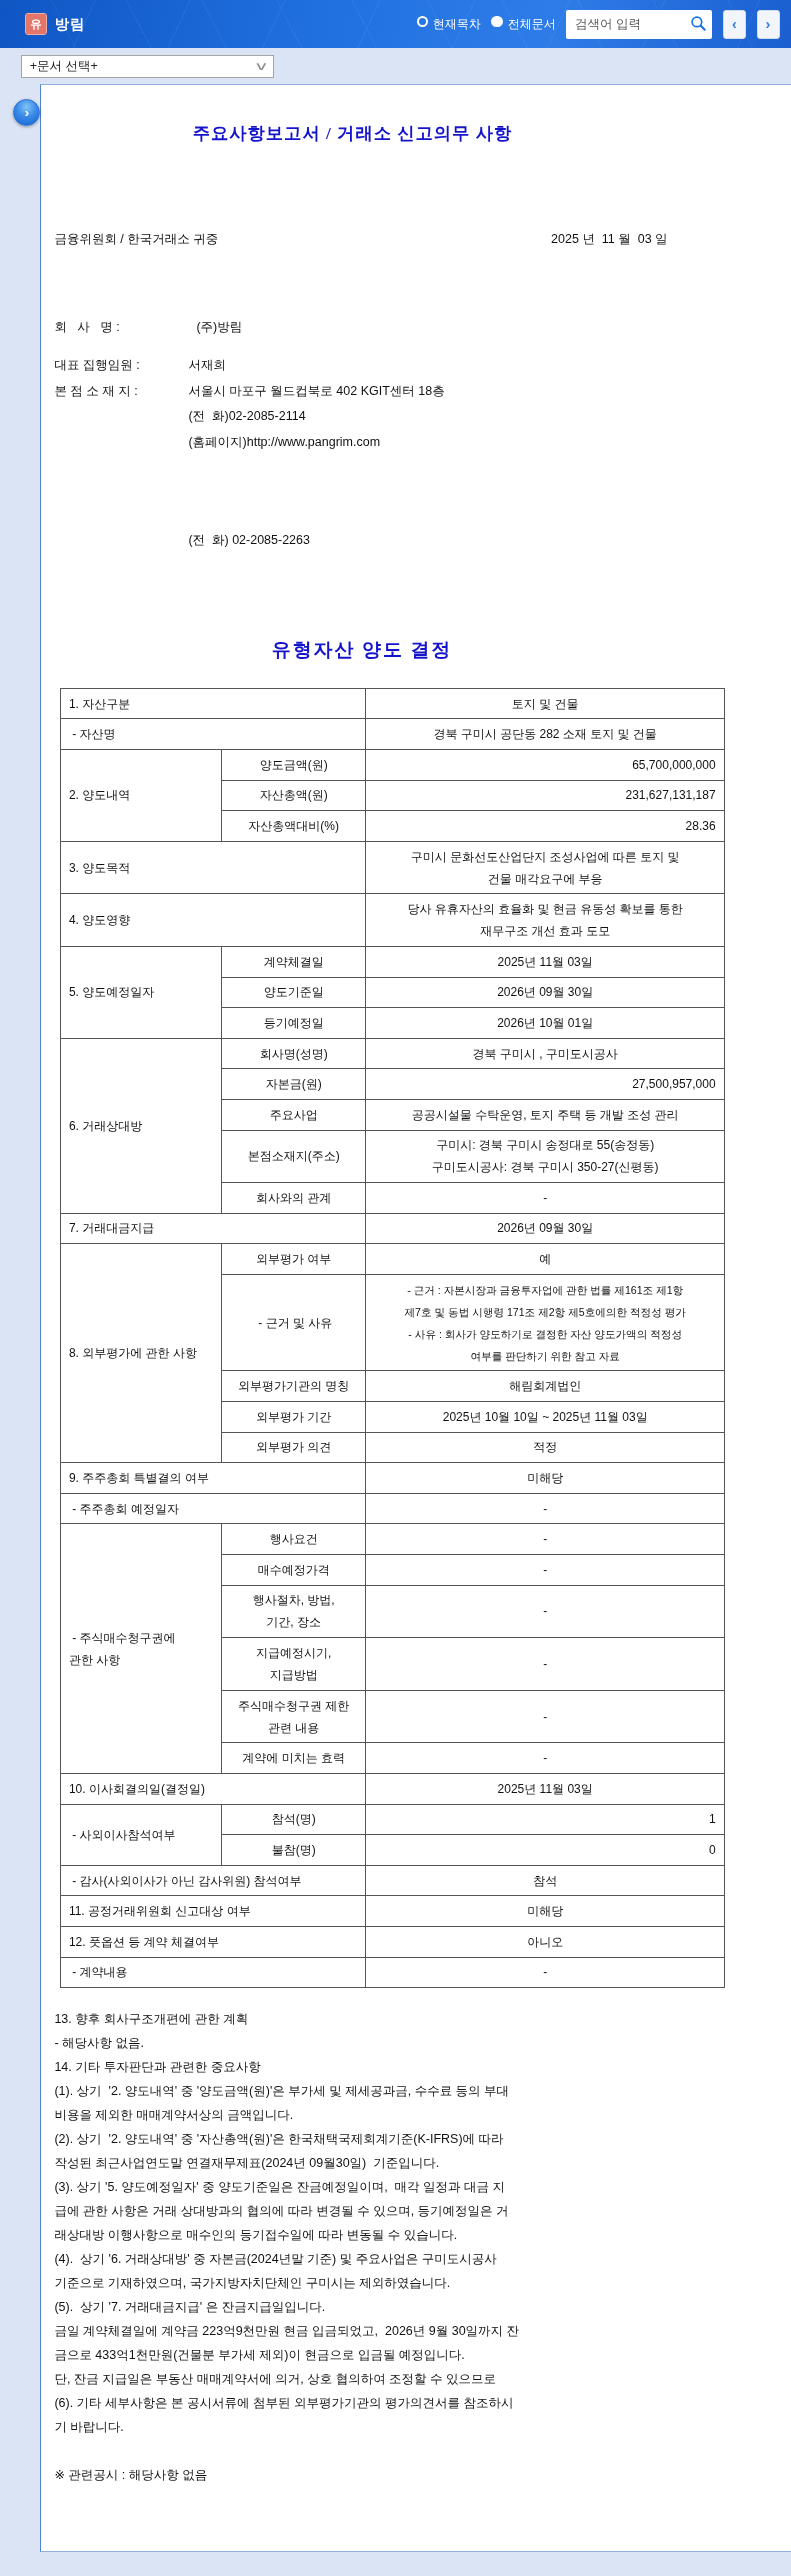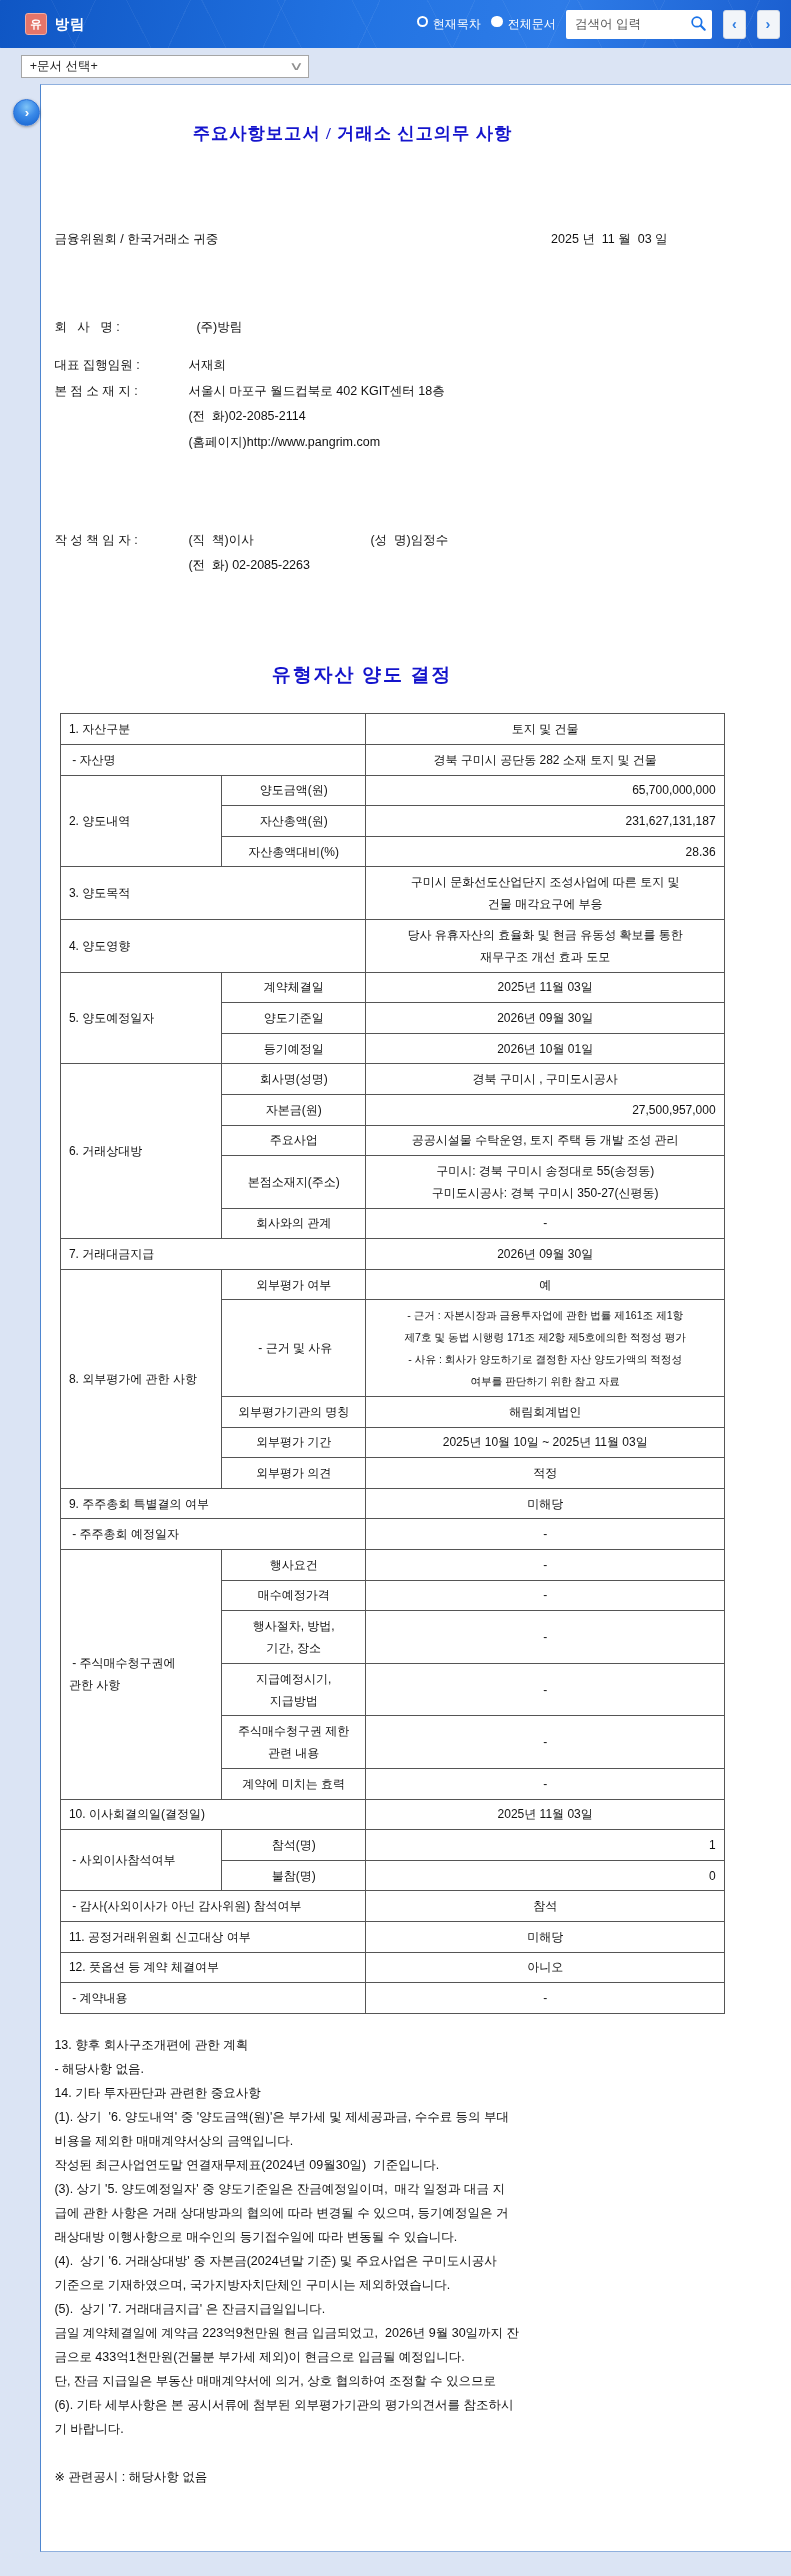--- a/index.html
+++ b/index.html
@@ -20,21 +20,21 @@
   .rb.ring{border:2.4px solid #fff;background:transparent;}
   .rb.solid{background:#fff;border:2.4px solid #fff;}
   .searchbox{position:relative;width:146px;height:29px;background:#fff;border-radius:1.9px;}
   .searchbox input{width:100%;height:100%;border:none;outline:none;padding:0 27px 0 8.6px;box-sizing:border-box;font-size:12.5px;color:#333;background:transparent;font-family:inherit;}
   .searchbox input::placeholder{color:#555;}
   .searchbox svg{position:absolute;right:4.8px;top:5.8px;}
   .navbtn{width:23px;height:29px;border:1px solid #d4dce8;background:#f2f5f9;border-radius:2.9px;color:#2f7de1;font-size:14.4px;font-weight:bold;padding:0;cursor:pointer;font-family:inherit;line-height:1;}
 
   
   .toolbar{height:36px;display:flex;align-items:center;padding-left:21px;}
-  .doc-select{width:288px;height:23px;background:#fff;border:1px solid #a6a6a6;display:flex;align-items:center;justify-content:space-between;padding:0 7.7px;box-sizing:border-box;font-size:12.5px;color:#222;cursor:pointer;}
+  .doc-select{width:253px;height:23px;background:#fff;border:1px solid #a6a6a6;display:flex;align-items:center;justify-content:space-between;padding:0 7.7px;box-sizing:border-box;font-size:12.5px;color:#222;cursor:pointer;}
   .doc-select .chev{color:#909090;font-size:11.5px;transform:scaleX(1.8);}
 
   
   .workspace{position:relative;padding-left:40px;}
   .side-nav{position:absolute;left:13.4px;top:15.4px;width:27px;height:27px;border-radius:50%;border:1px solid #2a6fd4;background:radial-gradient(circle at 50% 28%,#7fc4f7 0%,#3b8ae8 45%,#1261cf 100%);color:#fff;font-size:13.4px;font-weight:bold;z-index:5;cursor:pointer;padding:0;box-shadow:0 1px 2.9px rgba(0,0,0,.35);}
   .page{position:relative;width:752px;min-height:2468px;background:#fff;border:1px solid #8fb0de;border-left:1.9px solid #4e86d0;box-sizing:border-box;z-index:1;}
   .inner{padding:0 15.4px 19px 13.4px;}
 
   .doc-title{margin:36px 0 0;padding-right:125px;text-align:center;font-family:"Liberation Serif","DejaVu Serif",serif;font-size:17.3px;font-weight:bold;color:#1414cc;letter-spacing:1px;}
   .addr-row{display:flex;margin-top:86px;font-size:12.5px;color:#111;white-space:pre-wrap;}
@@ -113,21 +113,20 @@
 
         <div class="company-info" id="company-info">
             <div class="info-row gap"><span class="lbl">회   사   명 :</span><span>(주)방림</span></div>
             <div class="info-row"><span class="lbl">대표 집행임원 :</span><span>서재희</span></div>
             <div class="info-row"><span class="lbl">본 점 소 재 지 :</span><span>서울시 마포구 월드컵북로 402 KGIT센터 18층</span></div>
             <div class="info-row"><span class="lbl"></span><span>(전  화)02-2085-2114</span></div>
             <div class="info-row"><span class="lbl"></span><span>(홈페이지)http://www.pangrim.com</span></div>
           </div>
 
         <div class="writer-info" id="writer-info">
-            <div class="info-row"><span class="lbl">작 성 책 임 자 :</span><span class="v1">(직  책)이사</span><span>(성  명)임정수</span></div>
             <div class="info-row"><span class="lbl"></span><span class="v1">(전  화) 02-2085-2263</span><span></span></div>
           </div>
 
         <h2 class="section-title">유형자산 양도 결정</h2>
 
         <table class="disclosure">
           <colgroup>
               <col style="width:161px">
               <col style="width:144px">
               <col style="width:359px">
@@ -293,22 +292,23 @@
                 <td class="c1" colspan="2"> - 계약내용</td>
                 <td class="c3 ac">-</td>
               </tr>
             </tbody>
         </table>
 
         <div class="footer-notes" id="footer-notes">
             <div class="fline">13. 향후 회사구조개편에 관한 계획</div>
             <div class="fline">- 해당사항 없음.</div>
             <div class="fline">14. 기타 투자판단과 관련한 중요사항</div>
-            <div class="fline">(1). 상기  '6. 양도내역' 중 '양도금액(원)'은 부가세 및 제세공과금, 수수료 등의 부대</div>
+            <div class="fline">(1). 상기  '2. 양도내역' 중 '양도금액(원)'은 부가세 및 제세공과금, 수수료 등의 부대</div>
             <div class="fline">비용을 제외한 매매계약서상의 금액입니다.</div>
+            <div class="fline">(2). 상기  '2. 양도내역' 중 '자산총액(원)'은 한국채택국제회계기준(K-IFRS)에 따라</div>
             <div class="fline">작성된 최근사업연도말 연결재무제표(2024년 09월30일)  기준입니다.</div>
             <div class="fline">(3). 상기 '5. 양도예정일자' 중 양도기준일은 잔금예정일이며,  매각 일정과 대금 지</div>
             <div class="fline">급에 관한 사항은 거래 상대방과의 협의에 따라 변경될 수 있으며, 등기예정일은 거</div>
             <div class="fline">래상대방 이행사항으로 매수인의 등기접수일에 따라 변동될 수 있습니다.</div>
             <div class="fline">(4).  상기 '6. 거래상대방' 중 자본금(2024년말 기준) 및 주요사업은 구미도시공사</div>
             <div class="fline">기준으로 기재하였으며, 국가지방자치단체인 구미시는 제외하였습니다.</div>
             <div class="fline">(5).  상기 '7. 거래대금지급' 은 잔금지급일입니다.</div>
             <div class="fline">금일 계약체결일에 계약금 223억9천만원 현금 입금되었고,  2026년 9월 30일까지 잔</div>
             <div class="fline">금으로 433억1천만원(건물분 부가세 제외)이 현금으로 입금될 예정입니다.</div>
             <div class="fline">단, 잔금 지급일은 부동산 매매계약서에 의거, 상호 협의하여 조정할 수 있으므로</div>

